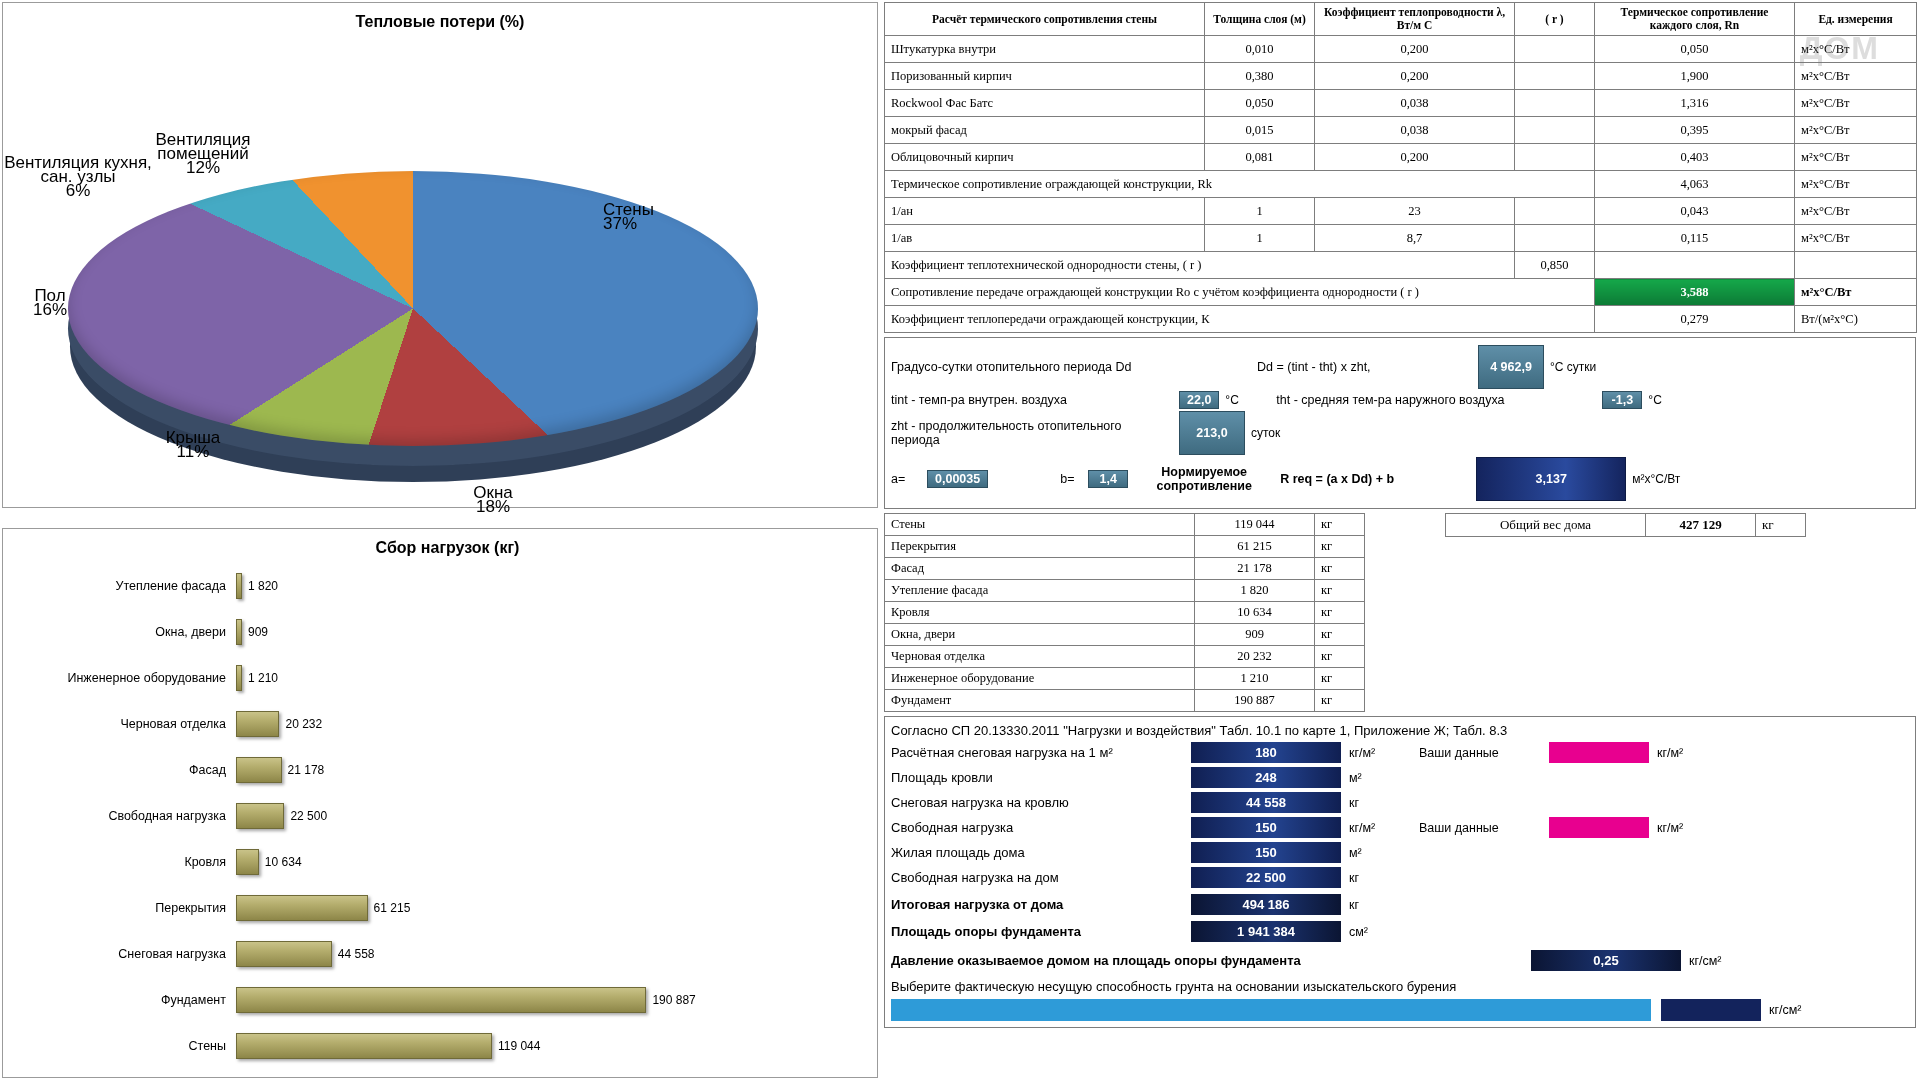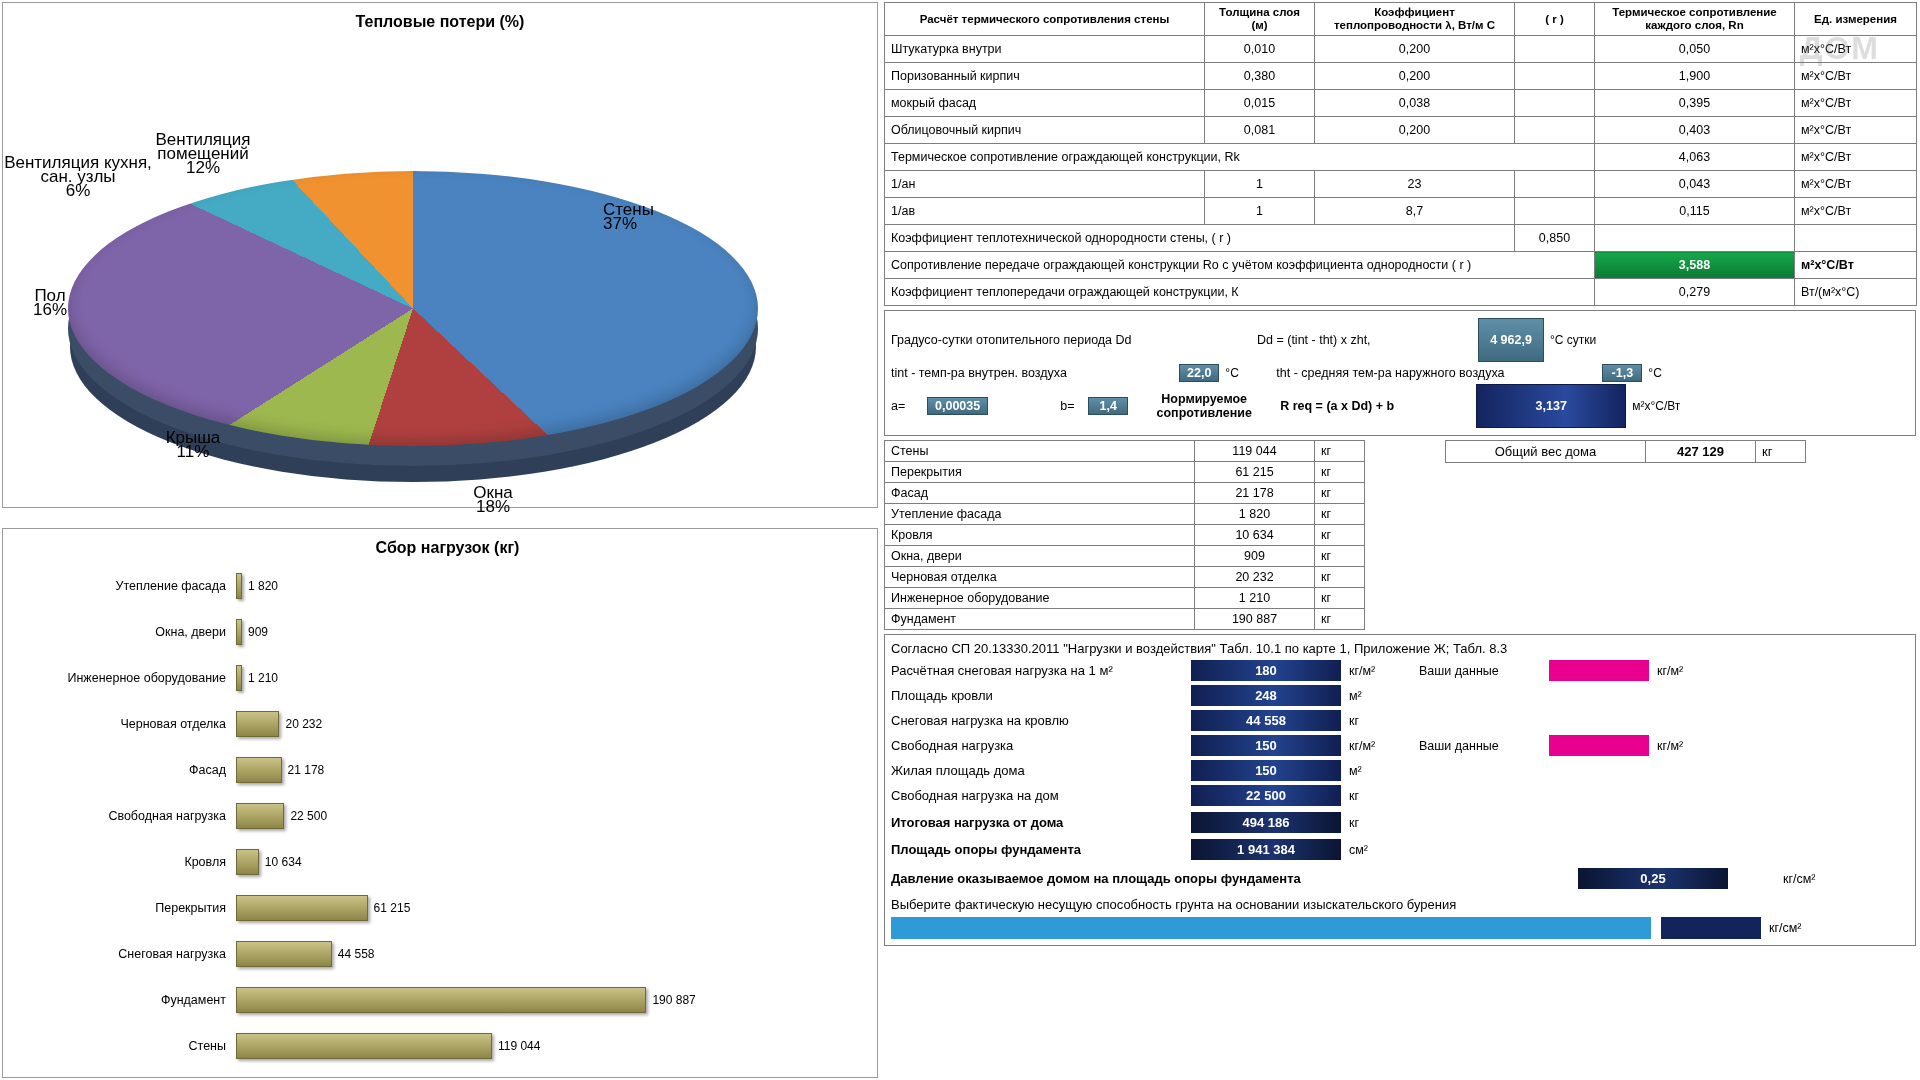--- a/index.html
+++ b/index.html
@@ -56,21 +56,21 @@
   .bar-track { flex:1; position:relative; height:46px; display:flex; align-items:center; }
   .bar-fill {
     height:26px;
     background:linear-gradient(to bottom,#c9c389 0%,#b5ae6e 35%,#8d8648 100%);
     border:1px solid #6f6a38;
     box-shadow:2px 2px 3px rgba(0,0,0,.35);
   }
   .bar-val { font-size:12px; margin-left:6px; white-space:nowrap; }
 
   
-  .tbl { border-collapse:collapse; table-layout:fixed; }
+  .tbl { border-collapse:collapse; table-layout:fixed;font-family:Liberation Serif, serif; }
   .tbl td, .tbl th { border:1px solid #7d7d7d; padding:3px 6px; font-size:12.5px; vertical-align:middle; }
   .tbl th { font-weight:bold; text-align:center; font-size:11.5px; line-height:13px; }
   .c { text-align:center; }
   .b { font-weight:bold; }
 
   #thermo { width:1032px; margin:2px 0 0 4px; }
   #thermo td { height:27px; }
   .green-cell { background:linear-gradient(to bottom,#15a84a,#0c7a35); color:#fff; font-weight:bold; text-align:center; }
 
   .box { border:1px solid #7d7d7d; margin:4px 0 0 4px; width:1032px; padding:5px 6px; }
@@ -266,20 +266,28 @@
           </tr>
           <tr>
             <td>Поризованный кирпич</td>
             <td class="c">0,380</td>
             <td class="c">0,200</td>
             <td class="c"></td>
             <td class="c">1,900</td>
             <td>м²х°С/Вт</td>
           </tr>
           <tr>
+            <td>Rockwool Фас Батс</td>
+            <td class="c">0,050</td>
+            <td class="c">0,038</td>
+            <td class="c"></td>
+            <td class="c">1,316</td>
+            <td>м²х°С/Вт</td>
+          </tr>
+          <tr>
             <td>мокрый фасад</td>
             <td class="c">0,015</td>
             <td class="c">0,038</td>
             <td class="c"></td>
             <td class="c">0,395</td>
             <td>м²х°С/Вт</td>
           </tr>
           <tr>
             <td>Облицовочный кирпич</td>
             <td class="c">0,081</td>
@@ -335,20 +343,25 @@
         <span class="chip">4 962,9</span>
         <span class="u">°С сутки</span>
       </div>
       <div class="line">
         <span style="width:282px">tint - темп-ра внутрен. воздуха</span>
         <span class="chip small">22,0</span>
         <span class="u" style="width:45px">°С</span>
         <span style="width:320px">tht - средняя тем-ра наружного воздуха</span>
         <span class="chip small">-1,3</span>
         <span class="u">°С</span>
+      </div>
+      <div class="line">
+        <span style="width:282px">zht - продолжительность отопительного периода</span>
+        <span class="chip">213,0</span>
+        <span class="u">суток</span>
       </div>
       <div class="line">
         <span style="width:30px">а=</span>
         <span class="chip small">0,00035</span>
         <span style="width:60px"></span>
         <span style="width:22px">b=</span>
         <span class="chip small">1,4</span>
         <span style="width:140px; text-align:center; font-weight:bold; line-height:14px;">Нормируемое сопротивление</span>
         <span style="width:190px; font-weight:bold;">R req = (a x Dd) + b</span>
         <span class="chip navy" style="min-width:150px">3,137</span>
@@ -467,21 +480,21 @@
             <span class="nm b">Итоговая нагрузка от дома</span>
             <span class="navy-val dark">494 186</span>
             <span class="unit">кг</span>
           </div>
           <div class="sl" style="margin-top: 6px;">
             <span class="nm b">Площадь опоры фундамента</span>
             <span class="navy-val dark">1 941 384</span>
             <span class="unit">см²</span>
           </div>
         </div>
-      <div class="sl" style="margin-top:8px;gap:47px;">
+      <div class="sl" style="margin-top:8px;">
         <span class="nm b" style="width:640px">Давление оказываемое домом на площадь опоры фундамента</span>
         <span class="navy-val dark">0,25</span>
         <span class="unit">кг/см²</span>
       </div>
       <div style="margin-top:8px; font-size:13px;">Выберите фактическую несущую способность грунта на основании изыскательского бурения</div>
       <div style="display:flex; align-items:center; margin-top:5px;">
         <div class="bluebar" style="width:760px;"></div>
         <div class="navy-small" style="margin-left:10px;"></div>
         <span class="unit">кг/см²</span>
       </div>

